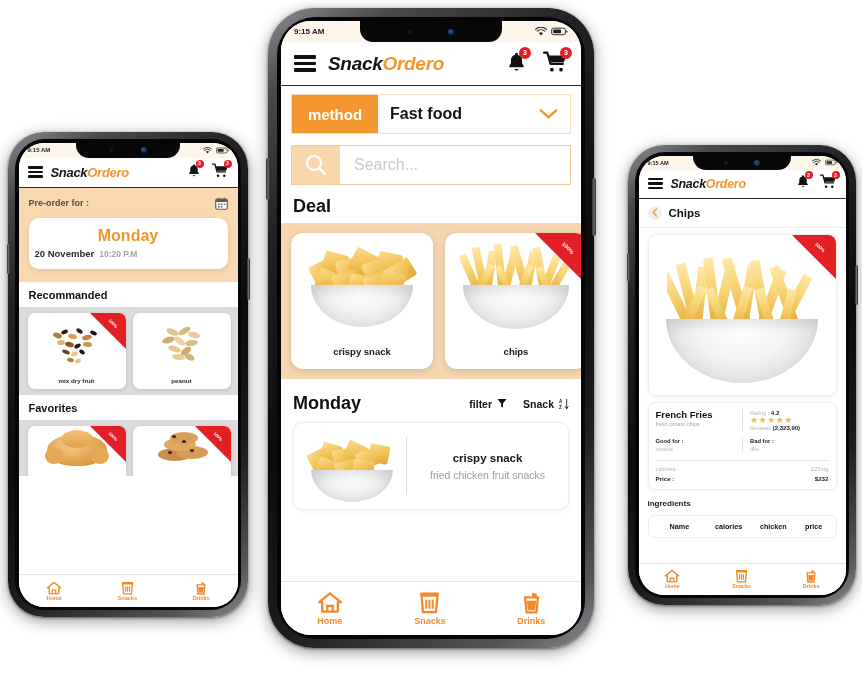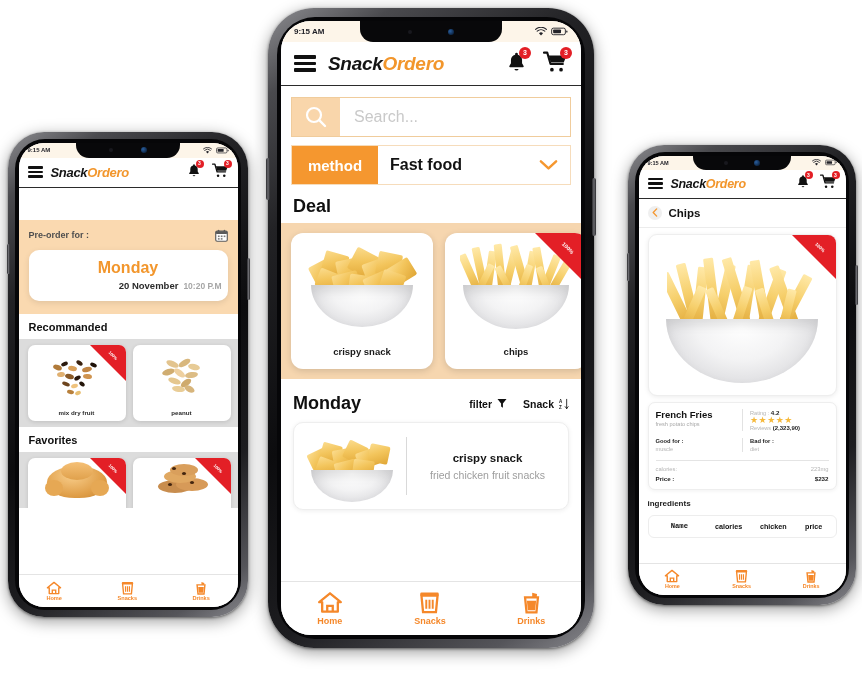--- a/index.html
+++ b/index.html
@@ -159,21 +159,21 @@
     display: flex; align-items: center; justify-content: space-around;
   }
   .navitem { display: flex; flex-direction: column; align-items: center; cursor: pointer; }
   .navitem span.lbl { color: #f5882a; font-weight: 700; }
 
   
   .preorder { background: #fad9b0; }
   .preorder-head { display: flex; align-items: center; justify-content: space-between; color: #4e4e4e; font-weight: 700; }
   .preorder-card { background: #fff; border-radius: 10px; box-shadow: 0 2px 6px rgba(0,0,0,.10); text-align: center; }
   .po-day { color: #f2962c; font-weight: 700; }
-  .po-sub { display: flex; align-items: baseline; justify-content: flex-end; }
+  .po-sub { display: flex; align-items: baseline; justify-content: flex-start; }
   .po-date { color: #2b2b2b; font-weight: 700; }
   .po-time { color: #a6a6a6; font-weight: 600; }
   .grid-strip { background: #dcdcdc; display: flex; overflow: hidden; }
   .mini-card { background: #fff; border-radius: 7px; box-shadow: 0 1px 4px rgba(0,0,0,.13); position: relative; overflow: hidden; display: flex; flex-direction: column; align-items: center; flex: 0 0 auto; }
   .mini-card .cap { color: #2a2a2a; font-weight: 600; text-align: center; }
 
   
   .detail-head { display: flex; align-items: center; border-bottom: 1px solid #ececec; }
   .backcirc { border-radius: 50%; background: #efefef; display: flex; align-items: center; justify-content: center; flex: 0 0 auto; cursor: pointer; }
   .detail-title { font-weight: 700; color: #121212; }
@@ -251,21 +251,21 @@
               <circle cx="8.2" cy="17.1" r="1.7" fill="#111"></circle>
               <circle cx="16.6" cy="17.1" r="1.7" fill="#111"></circle>
             </svg>
             <span class="badge" style="top:-3px; right:-3px; width:8px; height:8px; font-size:5px;">3</span>
           </div>
         </div>
       </div>
 
       <div class="body-scroll">
 
-        <div class="preorder" style="padding:9px 10px 13px;margin-top:32px;">
+        <div class="preorder" style="padding:9px 10px 13px;">
           <div class="preorder-head" style="font-size:9px; margin-bottom:8px;">
             <span>Pre-order for :</span>
             <svg width="13" height="13" viewBox="0 0 18 18">
               <rect x="1" y="3" width="16" height="14" rx="2" stroke="#5a5a5a" stroke-width="1.6" fill="#fff"></rect>
               <rect x="1" y="3" width="16" height="4" rx="1.6" fill="#5a5a5a"></rect>
               <rect x="4" y="1" width="2" height="3.4" rx="1" fill="#5a5a5a"></rect>
               <rect x="12" y="1" width="2" height="3.4" rx="1" fill="#5a5a5a"></rect>
               <rect x="4" y="9" width="2.4" height="2.2" fill="#7c7c7c"></rect>
               <rect x="8" y="9" width="2.4" height="2.2" fill="#7c7c7c"></rect>
               <rect x="12" y="9" width="2.4" height="2.2" fill="#7c7c7c"></rect>
@@ -445,42 +445,42 @@
               <circle cx="8.2" cy="17.1" r="1.7" fill="#111"></circle>
               <circle cx="16.6" cy="17.1" r="1.7" fill="#111"></circle>
             </svg>
             <span class="badge" style="top:-4px; right:-4px; width:12px; height:12px; font-size:7px;">3</span>
           </div>
         </div>
       </div>
 
       <div class="body-scroll">
 
-        <div style="padding:11px 10px 0;">
-          <div class="searchrow" style="height:40px;">
-            <div class="search-ico-box" style="width:48px;">
-              <svg width="24" height="24" viewBox="0 0 24 24">
-                <circle cx="10" cy="10" r="7" stroke="#fff" stroke-width="2.2" fill="none"></circle>
-                <path d="M15.2 15.2 21 21" stroke="#fff" stroke-width="2.4" stroke-linecap="round"></path>
-              </svg>
-            </div>
-            <div class="search-input" style="padding-left:14px; font-size:16px;">
-              <span>Search...</span>
-            </div>
-          </div>
-        </div>
-
         <div style="padding:8px 10px 0;">
           <div class="methodrow" style="height:40px;">
             <div class="method-tag" style="width:86px; font-size:15px;">method</div>
             <div class="method-val" style="padding:0 12px; font-size:16px;">
               <span>Fast food</span>
               <svg class="chev" width="19" height="12" viewBox="0 0 20 12">
                 <path d="M2 2.2 10 9.6 18 2.2" stroke="#f5972f" stroke-width="2.6" fill="none" stroke-linecap="round" stroke-linejoin="round"></path>
               </svg>
+            </div>
+          </div>
+        </div>
+
+        <div style="padding:11px 10px 0;">
+          <div class="searchrow" style="height:40px;">
+            <div class="search-ico-box" style="width:48px;">
+              <svg width="24" height="24" viewBox="0 0 24 24">
+                <circle cx="10" cy="10" r="7" stroke="#fff" stroke-width="2.2" fill="none"></circle>
+                <path d="M15.2 15.2 21 21" stroke="#fff" stroke-width="2.4" stroke-linecap="round"></path>
+              </svg>
+            </div>
+            <div class="search-input" style="padding-left:14px; font-size:16px;">
+              <span>Search...</span>
             </div>
           </div>
         </div>
 
         <div style="padding:11px 12px 6px;">
           <div class="sec-title" style="font-size:18px;">Deal</div>
         </div>
         <div class="deal-strip" style="padding:10px 10px; gap:12px; height:156px;">
           <div class="deal-card" style="width:142px; height:136px;">
             <span class="food" style="width:128px;height:96px;margin-top:2px;">
@@ -742,21 +742,21 @@
                 <span class="val-dark">$232</span>
               </div>
             </div>
           </div>
         </div>
 
         <div style="padding:9px 9px 0;">
           <div class="ing-title" style="font-size:8px;">ingredients</div>
           <div class="ing-table" style="margin-top:7px; padding:6px 4px;">
             <div class="ing-head" style="font-size:7.2px;">
-              <div style="flex:1.2;font-family:Liberation Mono, monospace;">Name</div>
+              <div style="flex:1.2;">Name</div>
               <div style="flex:1;">calories</div>
               <div style="flex:1;">chicken</div>
               <div style="flex:.8;">price</div>
             </div>
           </div>
         </div>
       </div>
 
       <div class="bottomnav" style="height:32px;">
         <div class="navitem">

